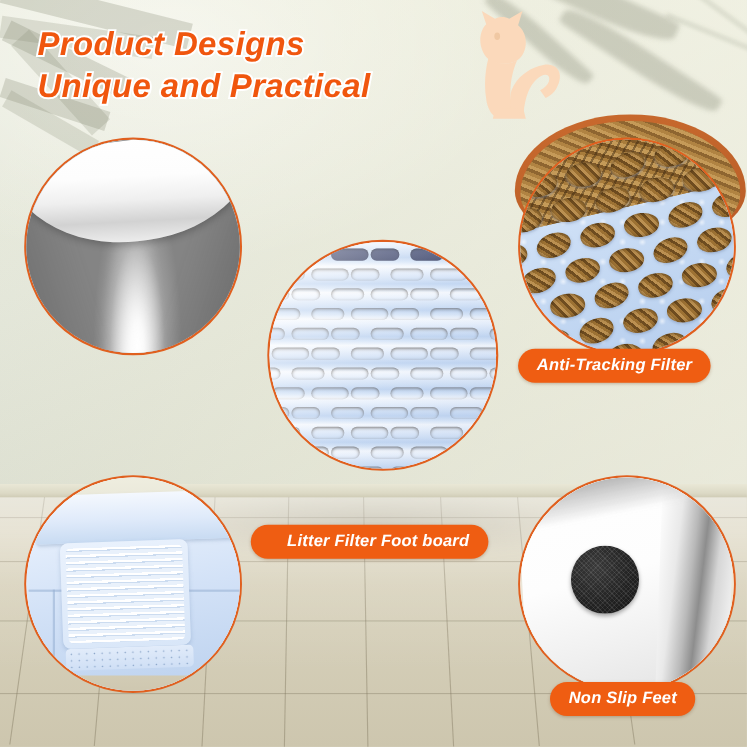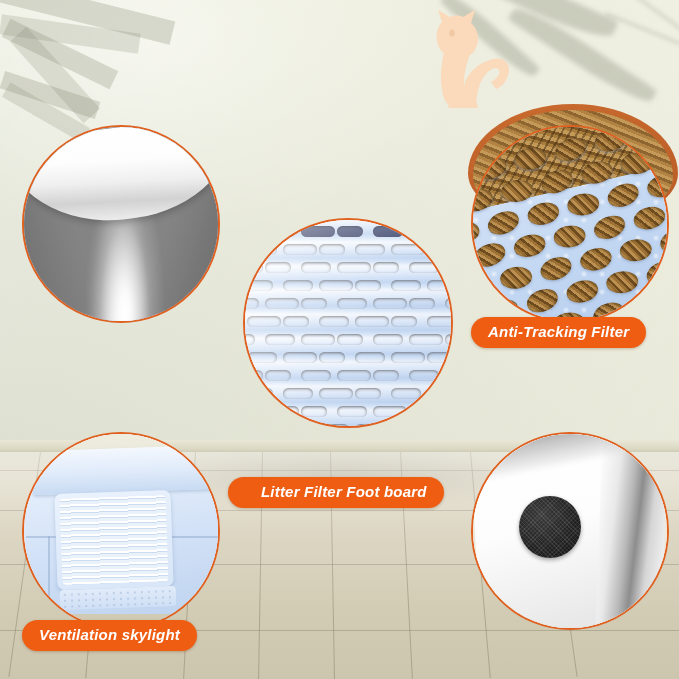--- a/index.html
+++ b/index.html
@@ -463,20 +463,24 @@
     <div class="plank-v" style="left:195px; top:0;   height:227px; transform:rotate(3deg);"></div>
     <div class="plank-v" style="left:262px; top:0;   height:227px; transform:rotate(1deg);"></div>
     <div class="plank-v" style="left:330px; top:0;   height:227px; transform:rotate(-1deg);"></div>
     <div class="plank-v" style="left:400px; top:0;   height:227px; transform:rotate(-3deg);"></div>
     <div class="plank-v" style="left:470px; top:0;   height:227px; transform:rotate(-5deg);"></div>
     <div class="plank-v" style="left:545px; top:0;   height:227px; transform:rotate(-8deg);"></div>
     <div class="plank-v" style="left:40px;  top:0;   height:227px; transform:rotate(8deg);"></div>
     <div class="floor-sheen"></div>
   </div>
 
+  <div class="title">
+    <div class="title-line">Product Designs</div>
+    <div class="title-line">Unique and Practical</div>
+  </div>
 
   <div class="circle c1">
     <div class="photo">
       <div class="scratch-bg"></div>
       <div class="scratch-v1"></div>
       <div class="scratch-v2"></div>
       <div class="scratch-glow"></div>
       <div class="scratch-rim"></div>
     </div>
   </div>
@@ -629,29 +633,29 @@
       <div class="vent-seam" style="left:4px; top:104px; width:196px; height:2px;"></div>
       <div class="vent-seam" style="left:26px; top:104px; width:2px; height:88px;"></div>
       <div class="louver-frame">
         <div class="louver-inner"></div>
       </div>
       <div class="grille">
           <div class="grille-dots"></div>
         </div>
     </div>
   </div>
-  <div class="badge b4">Ventilation skylight</div>
 
   <div class="circle c5">
     <div class="photo">
       <div class="feet-bg"></div>
       <div class="feet-floor">
         <div class="feet-floor-line" style="left:0; top:20px; width:240px;"></div>
         <div class="feet-floor-line" style="left:0; top:48px; width:240px;"></div>
       </div>
       <div class="feet-box"></div>
       <div class="feet-edge"></div>
       <div class="feet-top-shade"></div>
       <div class="foot-pad"></div>
     </div>
   </div>
+  <div class="badge b5">Non Slip Feet</div>
 
 </div>
 
 </body></html>

